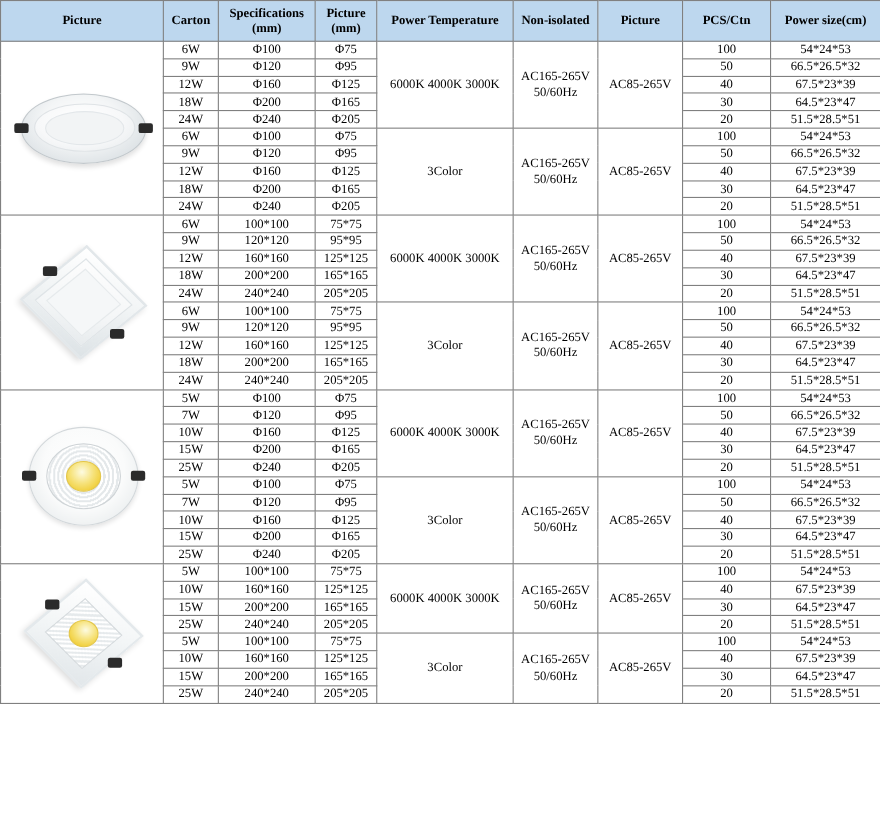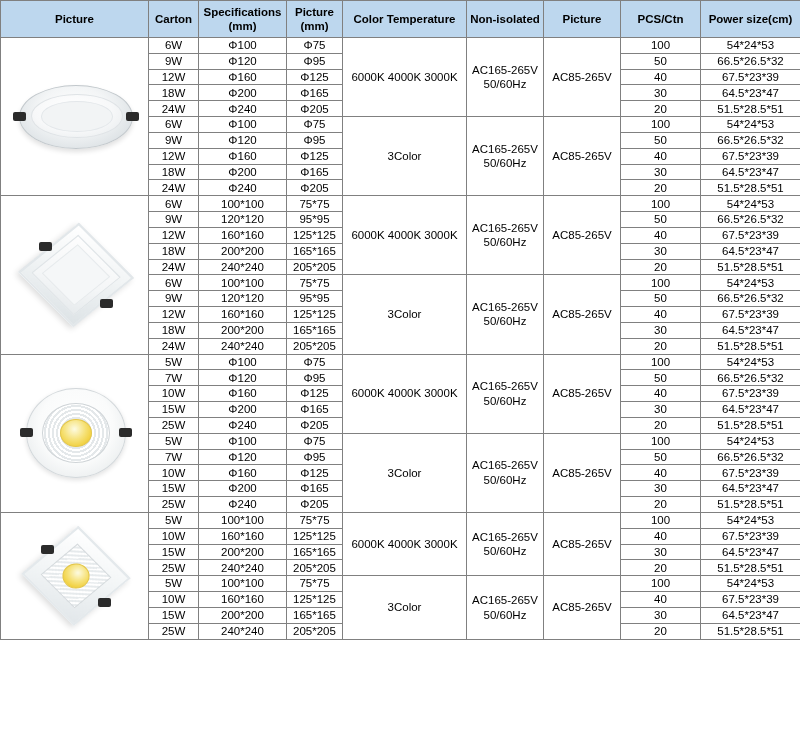--- a/index.html
+++ b/index.html
@@ -12,20 +12,21 @@
     height: 741px;
     font-family: "Liberation Sans", sans-serif;
     color: #000000;
     overflow: hidden;
   }
   #spec-table {
     border-collapse: collapse;
     table-layout: fixed;
     width: 800px;
     height: 640px;
+    font-family: Liberation Serif, serif;
   }
   #spec-table td, #spec-table th {
     border: 1px solid #808080;
     text-align: center;
     vertical-align: middle;
     font-size: 11.5px;
     padding: 0 2px;
     background: #ffffff;
     line-height: 1.25;
   }
@@ -174,21 +175,21 @@
       <th>Picture</th>
       <th>Carton</th>
       <th>
         <div>Specifications</div>
         <div>(mm)</div>
       </th>
       <th>
         <div>Picture</div>
         <div>(mm)</div>
       </th>
-      <th>Color Temperature</th>
+      <th>Power Temperature</th>
       <th>Non-isolated</th>
       <th>Picture</th>
       <th>PCS/Ctn</th>
       <th>Power size(cm)</th>
     </tr>
   </thead>
   <tbody id="table-body">
       <tr class="block-start">
         <td class="pic-cell" rowspan="10">
           <div class="pic-wrap">

